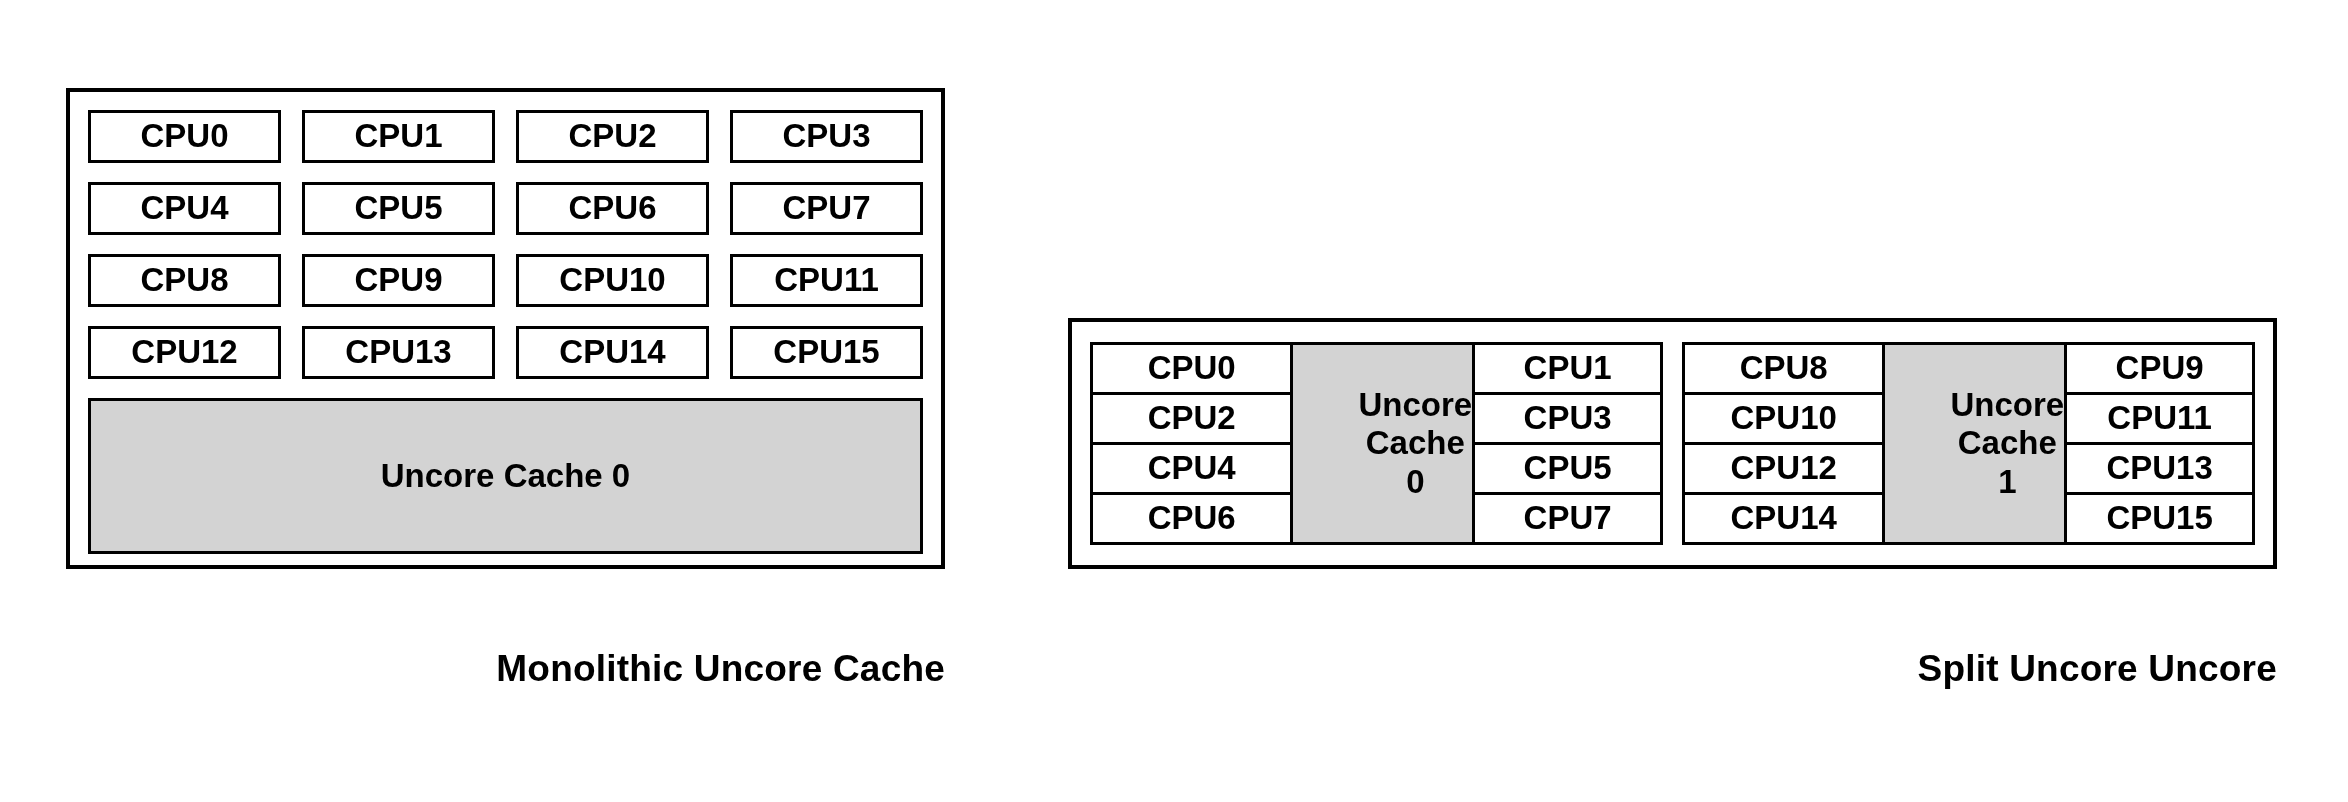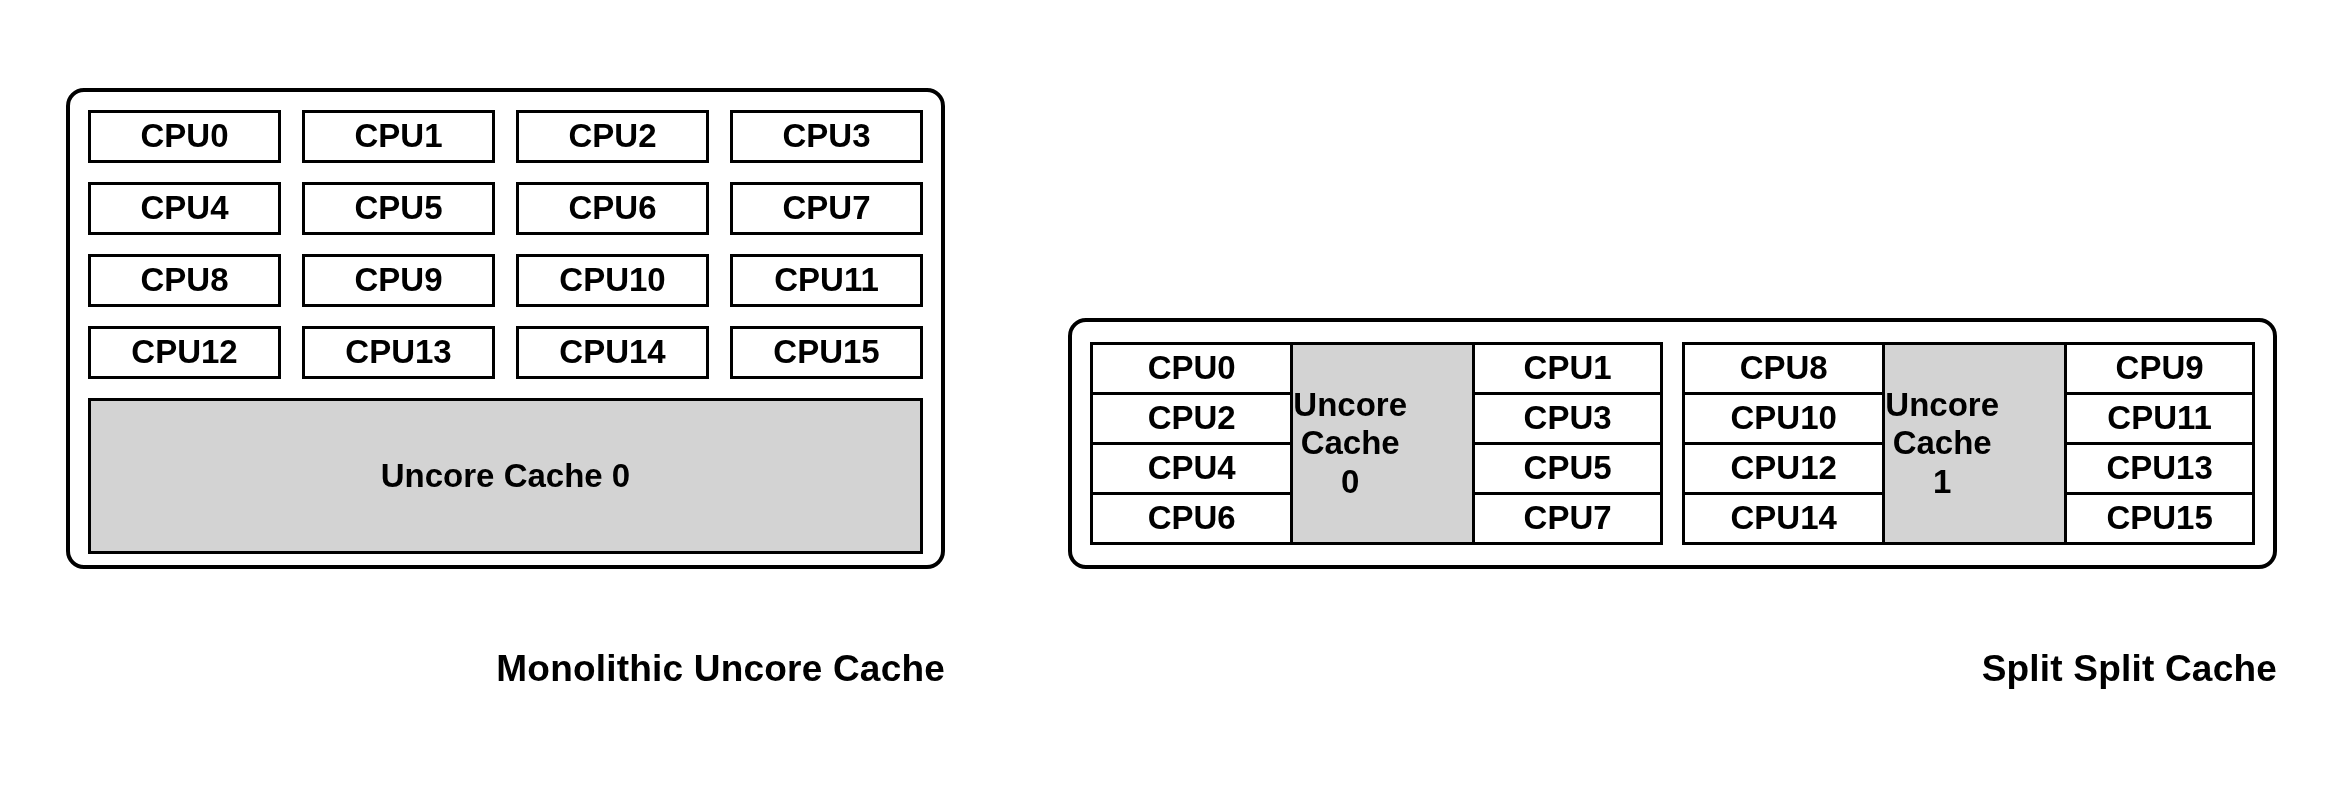--- a/index.html
+++ b/index.html
@@ -12,21 +12,20 @@
     width: 2348px;
     height: 802px;
     position: relative;
     font-family: "Liberation Sans", sans-serif;
     overflow: hidden;
   }
 
   
   .figure {
     position: absolute;
-    border-radius: 18px;
   }
   .outer-box {
     border: 4px solid #000000;
     background: #ffffff;
     box-sizing: border-box;
   }
   .cpu-label,
   .cache-label,
   .fig-caption {
     color: #000000;
@@ -131,21 +130,21 @@
     font-size: 33px;
   }
   .split-cache {
     flex: 1 1 auto;
     background: #d3d3d3;
     border-left: 3px solid #000000;
     border-right: 3px solid #000000;
     box-sizing: border-box;
     display: flex;
     align-items: center;
-    justify-content: flex-start;
+    justify-content: flex-end;
   }
   .split-cache .cache-label {
     font-size: 33px;
     text-align: center;
     line-height: 1.16;
   }
 
   
   .fig-caption {
     position: absolute;
@@ -308,13 +307,13 @@
         </div>
         <div class="cpu-row-cell">
           <span class="cpu-label">CPU15</span>
         </div>
       </div>
     </div>
 
   </div>
 </div>
 
-<div class="fig-caption" id="caption-split">Split Split Cache</div>
+<div class="fig-caption" id="caption-split">Split Uncore Uncore</div>
 
 </body></html>

